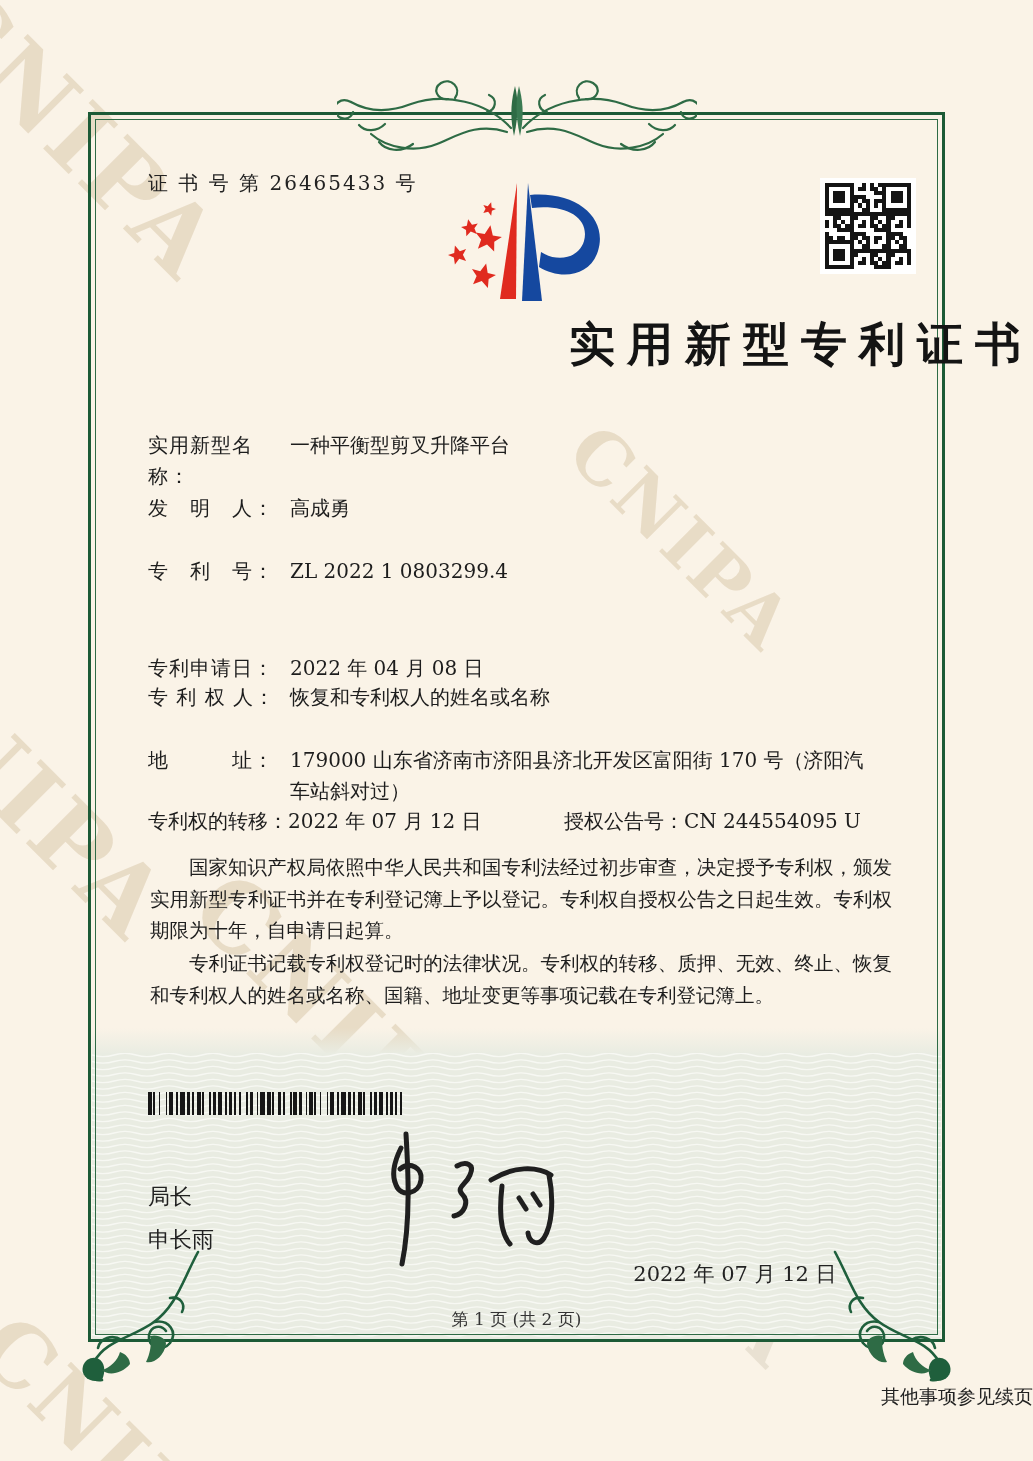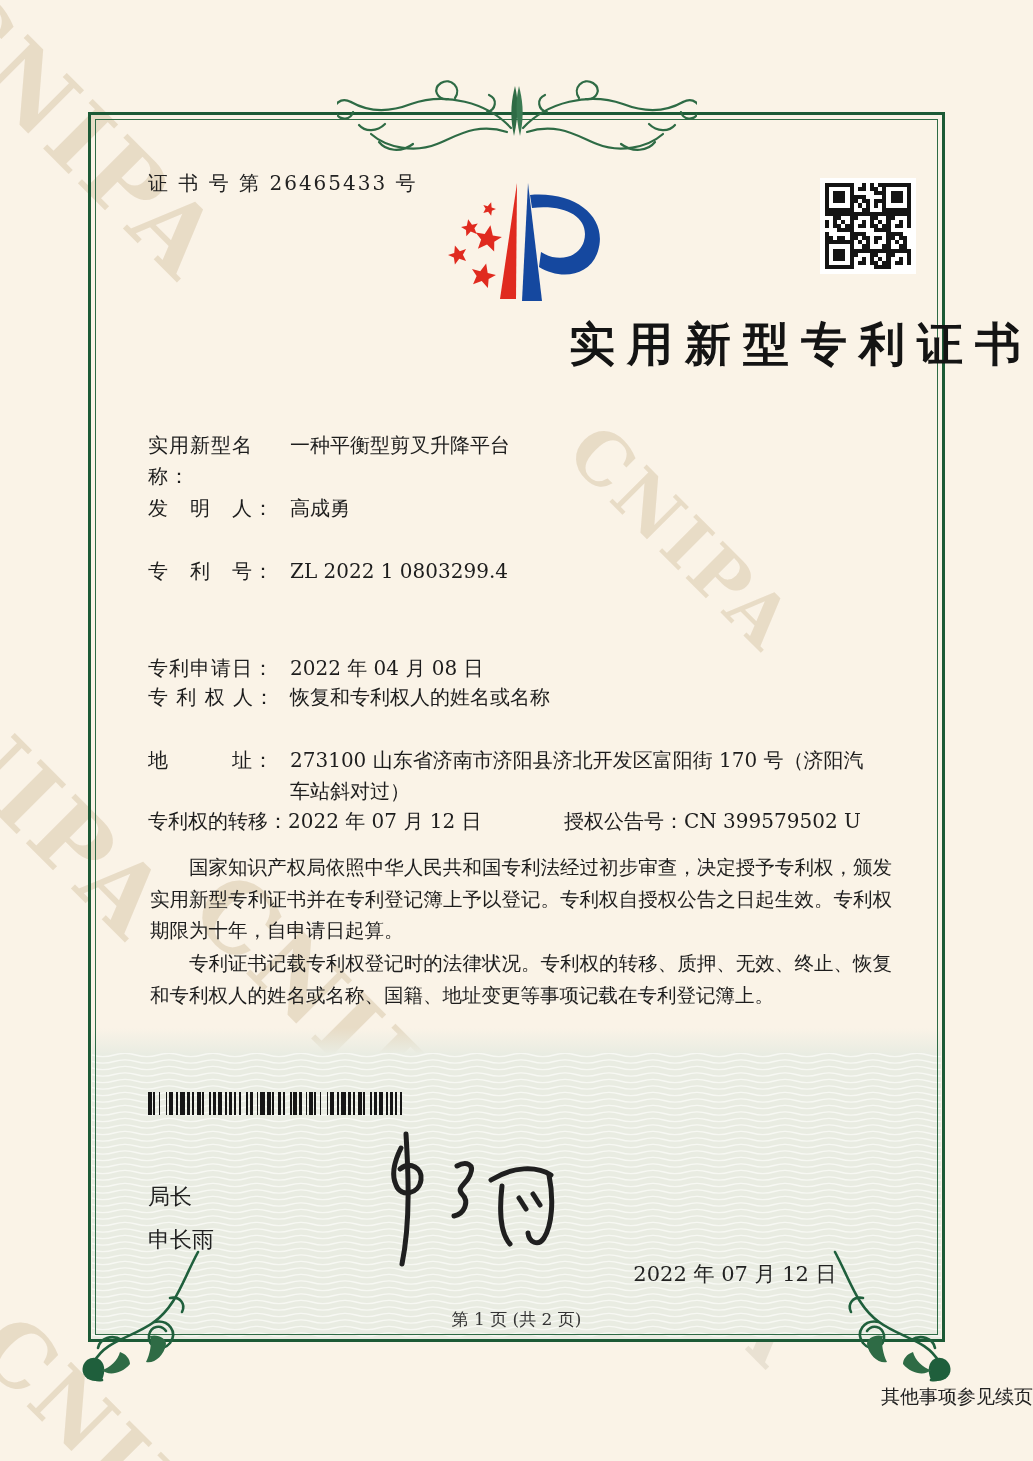--- a/index.html
+++ b/index.html
@@ -644,25 +644,25 @@
 <div class="abs content field-row" style="top:556px;">
   <span class="lbl">专　利　号：</span><span class="val">ZL 2022 1 0803299.4</span>
 </div>
 <div class="abs content field-row" style="top:653px;">
   <span class="lbl">专利申请日：</span><span class="val">2022 年 04 月 08 日</span>
 </div>
 <div class="abs content field-row" style="top:682px;">
   <span class="lbl">专 利 权 人：</span><span class="val">恢复和专利权人的姓名或名称</span>
 </div>
 <div class="abs content field-row" style="top:745px;">
-  <span class="lbl">地　　　址：</span><span class="val">273100  山东省济南市济阳县济北开发区富阳街 170 号（济阳汽车站斜对过）</span>
+  <span class="lbl">地　　　址：</span><span class="val">179000  山东省济南市济阳县济北开发区富阳街 170 号（济阳汽车站斜对过）</span>
 </div>
 <div class="abs content field-row" style="top:806px;">
   <span class="grant-col"><span>专利权的转移：</span><span>2022 年 07 月 12 日</span></span>
-  <span class="grant-col" style="margin-left:76px;"><span>授权公告号：</span><span>CN 399579502 U</span></span>
+  <span class="grant-col" style="margin-left:76px;"><span>授权公告号：</span><span>CN 244554095 U</span></span>
 </div>
 
 <div class="abs content para" style="top:852px;">国家知识产权局依照中华人民共和国专利法经过初步审查，决定授予专利权，颁发实用新型专利证书并在专利登记簿上予以登记。专利权自授权公告之日起生效。专利权期限为十年，自申请日起算。</div>
 <div class="abs content para" style="top:948px;">专利证书记载专利权登记时的法律状况。专利权的转移、质押、无效、终止、恢复和专利权人的姓名或名称、国籍、地址变更等事项记载在专利登记簿上。</div>
 
 <div class="abs content" id="barcode">
     <i class="b" style="width:3.5px"></i>
     <i class="" style="width:1.75px"></i>
     <i class="b" style="width:1.75px"></i>
     <i class="" style="width:3.5px"></i>

